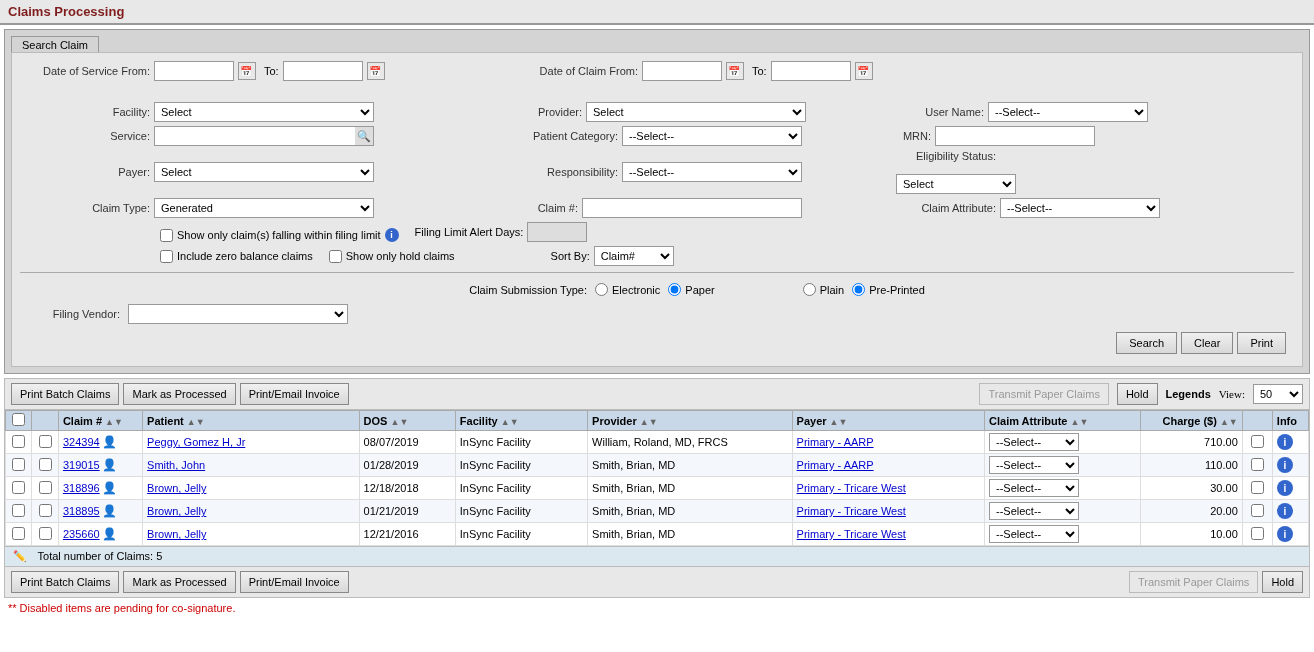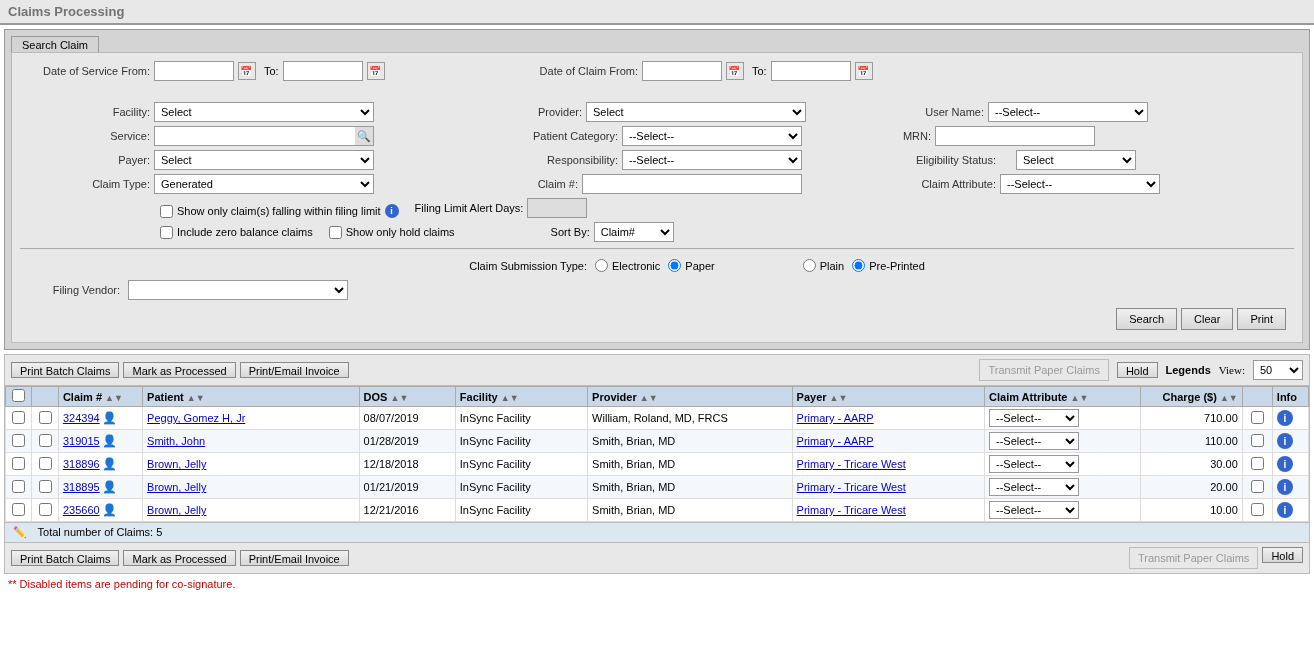--- a/index.html
+++ b/index.html
@@ -4,21 +4,21 @@
   <style>
     * { box-sizing: border-box; margin: 0; padding: 0; }
     body { font-family: Arial, sans-serif; font-size: 11px; background: #fff; color: #000; }
     
     .page-title {
       background: #e8e8e8;
       border-bottom: 2px solid #999;
       padding: 4px 8px;
       font-size: 13px;
       font-weight: bold;
-      color: #737373;
+      color: #7f1d1d;
     }
     
     .search-panel {
       background: #d4d4d4;
       border: 1px solid #999;
       margin: 4px;
       padding: 6px;
     }
     
     .search-tab {
@@ -91,21 +91,21 @@
       cursor: pointer;
       height: 22px;
     }
     
     .btn-sm {
       border: 1px solid #888;
       background: linear-gradient(to bottom, #f0f0f0, #d8d8d8);
       padding: 2px 8px;
       font-size: 11px;
       cursor: pointer;
-      height: 16px;
+      height: 22px;
     }
     
     .btn-disabled {
       border: 1px solid #bbb;
       background: #e8e8e8;
       color: #999;
       padding: 2px 8px;
       font-size: 11px;
       height: 22px;
       cursor: default;
@@ -323,21 +323,21 @@
         <select style="width:220px;">
           <option>Select</option>
         </select>
       </div>
       <div style="display:flex; align-items:center; gap:4px; width:380px;">
         <label class="form-label" style="min-width:110px; text-align:right;">Responsibility:</label>
         <select style="width:180px;">
           <option>--Select--</option>
         </select>
       </div>
-      <div style="display:flex; align-items:center; gap:20px;">
+      <div style="display:flex; align-items:flex-start; gap:12px;flex-direction:column;">
         <label class="form-label" style="min-width:100px; text-align:right;">Eligibility Status:</label>
         <select style="width:120px;">
           <option>Select</option>
         </select>
       </div>
     </div>
 
     <div style="display:flex; align-items:center; margin-bottom:4px; gap:8px;">
       <div style="display:flex; align-items:center; gap:4px; width:480px;">
         <label class="form-label" style="min-width:130px; text-align:right;">Claim Type:</label>

